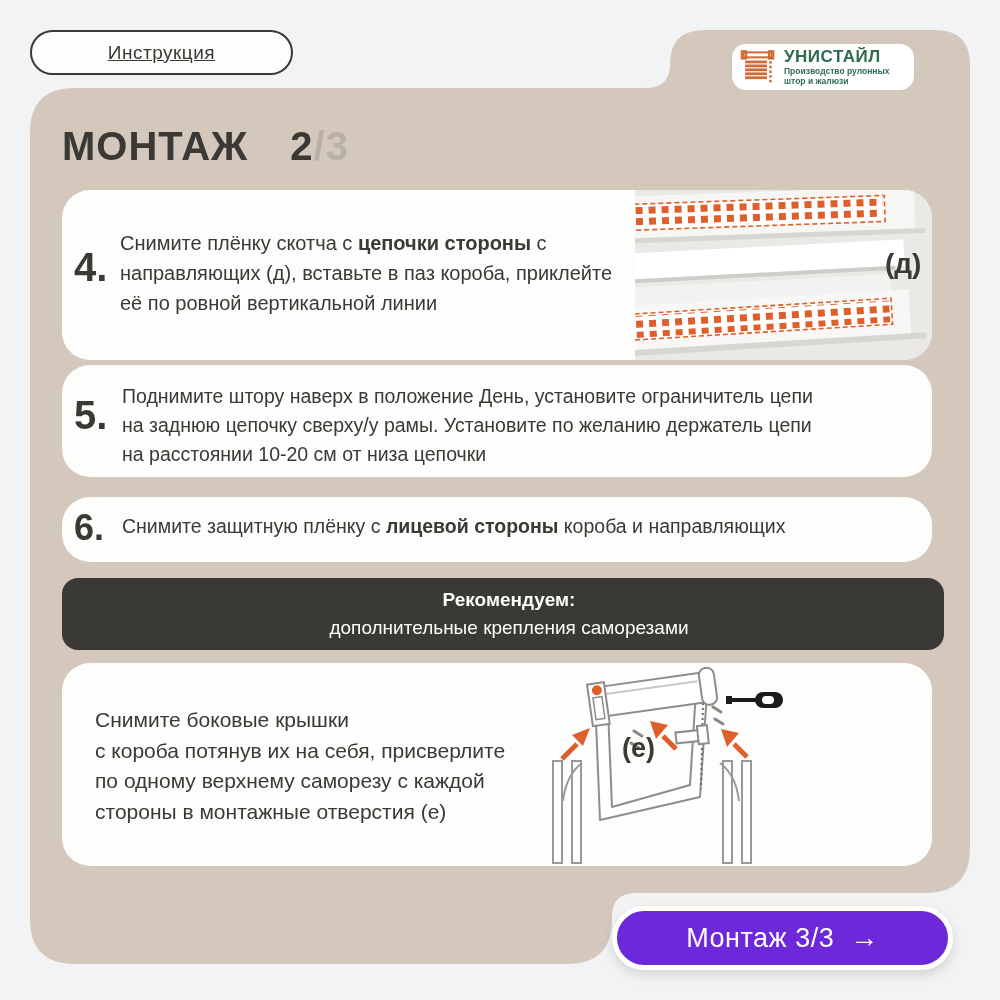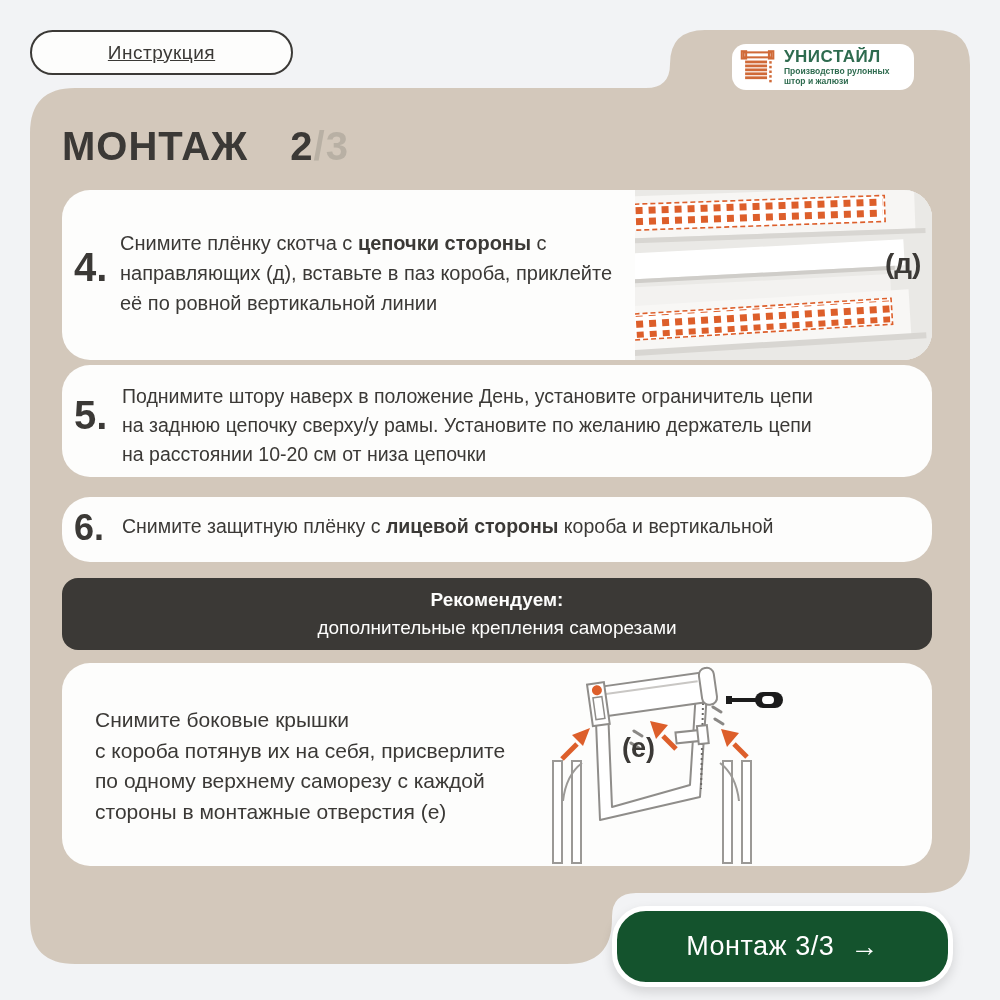--- a/index.html
+++ b/index.html
@@ -65,33 +65,34 @@
 
   .card6{top:497px;height:65px;}
   .card6 .step-number{left:12px;top:10px;font-size:36px;}
   .card6-text{position:absolute;left:60px;top:18px;width:790px;font-size:19.5px;}
 
   .banner{
     left:62px;top:578px;width:870px;height:72px;
     background:#3b3936;border-radius:16px;color:#fdfdfc;
     display:flex;flex-direction:column;align-items:center;justify-content:center;
     gap:6px;
+    padding-left:12px;
   }
   .banner-line1{font-size:19px;font-weight:600;}
   .banner-line2{font-size:19px;font-weight:500;}
 
   .card-final{top:663px;height:203px;}
   .final-text{position:absolute;left:33px;top:42px;font-size:21px;line-height:30.5px;}
   .final-text span{display:block;}
   .diagram{position:absolute;left:488px;top:2px;width:240px;height:200px;}
 
   
   .next-button{
-    left:612px;top:906px;width:341px;height:81px;
-    background:#14532d;border:5px solid #ffffff;border-radius:34px;
+    left:612px;top:906px;width:341px;height:64px;
+    background:#6d28d9;border:5px solid #ffffff;border-radius:34px;
     box-sizing:border-box;display:flex;align-items:center;justify-content:center;gap:16px;
     color:#ffffff;font-size:27px;letter-spacing:.5px;
     box-shadow:0 5px 12px rgba(0,0,0,.13);cursor:pointer;
   }
   .next-arrow{font-size:28px;line-height:1;}
 </style>
 </head>
 <body>
 
 <svg class="abs" style="left:0;top:0;" width="1000" height="1000" viewBox="0 0 1000 1000">
@@ -199,21 +200,21 @@
   <div class="card5-text">
     <span>Поднимите штору наверх в положение День, установите ограничитель цепи</span>
     <span>на заднюю цепочку сверху/у рамы. Установите по желанию держатель цепи</span>
     <span>на расстоянии 10-20 см от низа цепочки</span>
   </div>
 </div>
 
 <div class="abs card card6">
   <span class="step-number">6.</span>
   <div class="card6-text">
-    <span>Снимите защитную плёнку с </span><b>лицевой стороны</b><span> короба и вертикальной</span>
+    <span>Снимите защитную плёнку с </span><b>лицевой стороны</b><span> короба и направляющих</span>
   </div>
 </div>
 
 <div class="abs banner">
   <span class="banner-line1">Рекомендуем:</span>
   <span class="banner-line2">дополнительные крепления саморезами</span>
 </div>
 
 <div class="abs card card-final">
   <div class="final-text">

